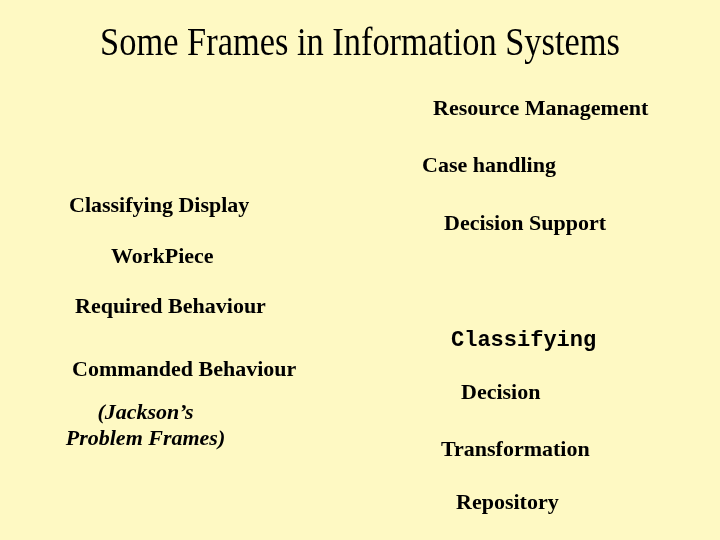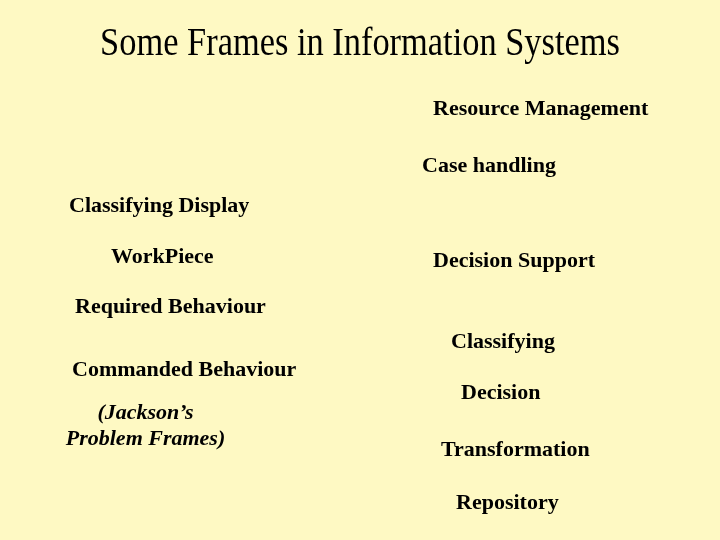--- a/index.html
+++ b/index.html
@@ -66,22 +66,22 @@
   #label-commanded-behaviour { left: 72px;  top: 357px; }
   #label-jackson-problem-frames {
     left: 43px;
     top: 399px;
     width: 205px;
   }
 
   
   #label-resource-management { left: 433px; top: 96px;  }
   #label-case-handling       { left: 422px; top: 153px; }
-  #label-decision-support    { left: 433px; top: 211px; margin-top: 37px; }
-  #label-classifying         { left: 451px; top: 329px; }
+  #label-decision-support    { left: 444px; top: 211px; }
+  #label-classifying         { left: 451px; top: 329px; font-family: Liberation Mono, monospace; }
   #label-matching            { left: 461px; top: 380px; }
   #label-transformation      { left: 441px; top: 437px; }
   #label-repository          { left: 456px; top: 490px; }
 </style>
 </head>
 <body>
 
 <div id="slide">
 
   <div class="slide-title">Some Frames in Information Systems</div>

